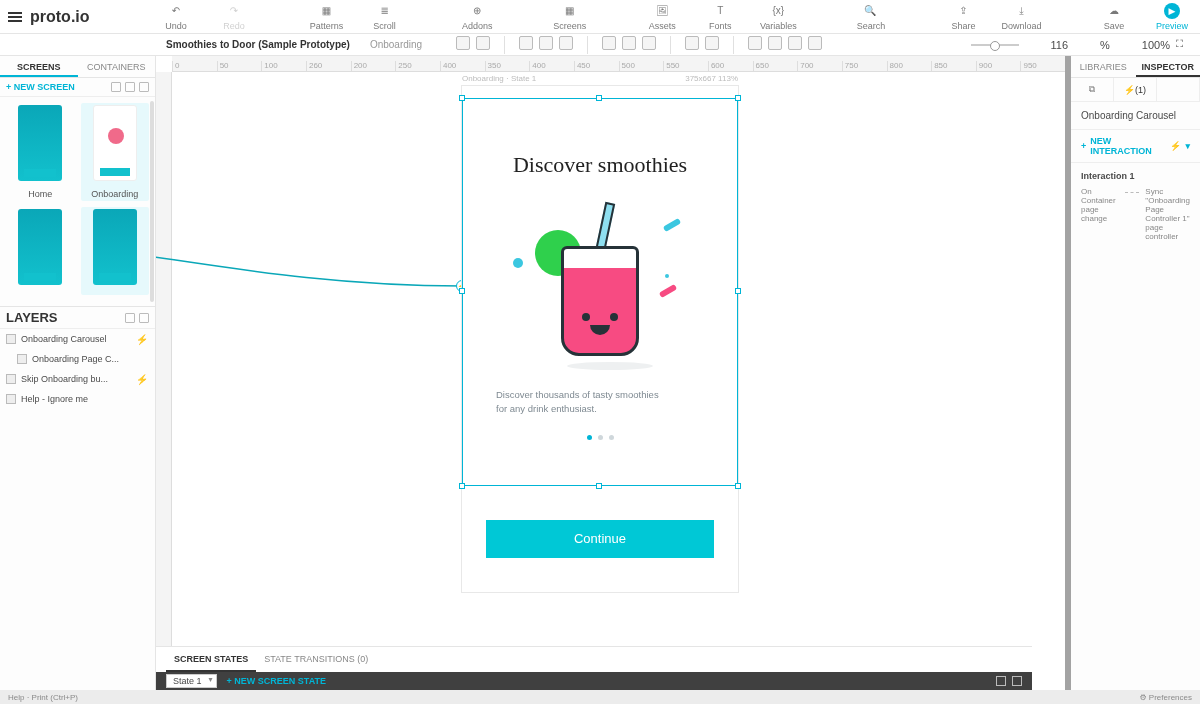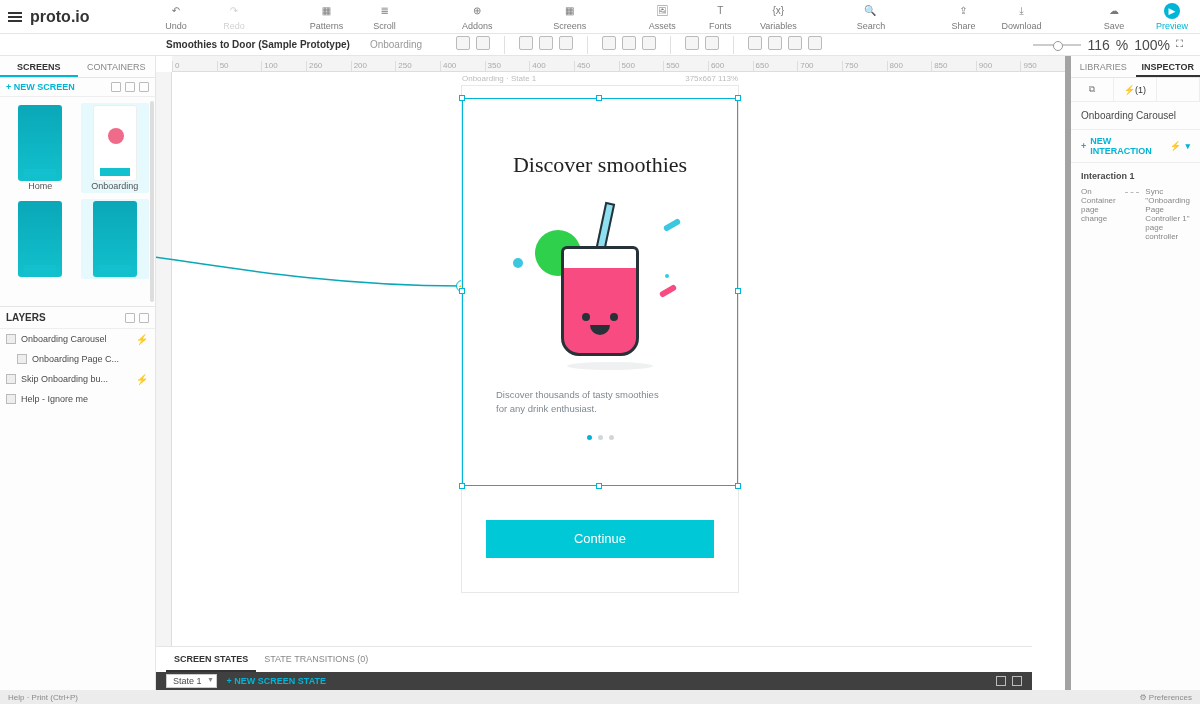--- a/index.html
+++ b/index.html
@@ -19,49 +19,49 @@
   .tool-btn.accent { color: #00b5d6; }
 
   
   .breadcrumb-bar { height: 22px; border-bottom: 1px solid #e5e5e5; display: flex; align-items: center; font-size: 10px; }
   .bc { padding: 0 10px; color: #333; }
   .bc.crumb2 { color:#999; }
   .bc.project { font-weight: 600; margin-left: 0; }
   .bc-tools { display:flex; gap:6px; margin-left: 24px; }
   .bc-ico { width:14px; height:14px; border:1px solid #bbb; border-radius:2px; background:#f5f5f5; }
   .bc-right { margin-left: auto; display:flex; align-items:center; gap:6px; padding-right:10px; }
-  .bc-num { font-size:14px; }
+  .bc-num { font-size:11px;margin-left:26px; }
   .zoom-slider { width: 48px; height: 2px; background:#ccc; position:relative; }
   .zoom-slider::after { content:''; position:absolute; left:40%; top:-3px; width:8px; height:8px; border-radius:50%; background:#fff; border:1px solid #999; }
   .bc-divider { width:1px; height:18px; background:#e0e0e0; margin: 0 8px; }
 
   
   .main { display:flex; height: calc(704px - 34px - 22px - 14px); }
 
   
   .left-panel { width: 156px; background:#fdfdfd; border-right:1px solid #e5e5e5; display:flex; flex-direction:column; }
   .lp-tabs { display:flex; height:22px; border-bottom:1px solid #e5e5e5; }
   .lp-tab { flex:1; text-align:center; line-height:22px; font-size:9px; color:#888; cursor:pointer; }
   .lp-tab.active { color:#333; font-weight:600; border-bottom:2px solid #00b5d6; }
   .lp-header { display:flex; align-items:center; padding:4px 6px; border-bottom:1px solid #eee; }
   .btn-newscreen { color:#00b5d6; font-size:9px; font-weight:600; cursor:pointer; }
   .lp-icons { margin-left:auto; display:flex; gap:4px; }
   .lp-icons span { width:10px; height:10px; border:1px solid #bbb; border-radius:1px; display:block; }
   .screens-grid { display:grid; grid-template-columns: 1fr 1fr; gap:6px; padding:6px; }
-  .screen-thumb { display:flex; flex-direction:column; align-items:center; gap:0; padding:2px; border-radius:2px; }
+  .screen-thumb { display:flex; flex-direction:column; align-items:center; gap:8px; padding:2px; border-radius:2px; }
   .screen-thumb.selected { background:#e6f9fc; }
   .thumb { width:44px; height:76px; border-radius:3px; background:linear-gradient(#0aa7b8,#12c1cd); position:relative; }
   .thumb.light { background:#fff; border:1px solid #eee; }
   .thumb .tbtn { position:absolute; bottom:4px; left:6px; right:6px; height:8px; background:#12c1cd; }
   .thumb.light .tcircle { position:absolute; top:22px; left:14px; width:16px; height:16px; border-radius:50%; background:#f06a8a; }
   .thumb-label { font-size:9px; color:#555; }
   .screens-scroll { height: 210px; overflow:hidden; border-bottom:1px solid #e5e5e5; position:relative; }
   .screens-scroll::after { content:''; position:absolute; right:1px; top:4px; bottom:4px; width:4px; background:#ddd; border-radius:2px; }
 
-  .layers-hd { display:flex; align-items:center; height:22px; padding:0 6px; font-size:10px; font-weight:600; color:#333; border-bottom:1px solid #eee; }
+  .layers-hd { display:flex; align-items:center; height:22px; padding:0 6px; font-size:13px; font-weight:600; color:#333; border-bottom:1px solid #eee; }
   .layers-hd .lp-icons { margin-left:auto; }
   .layer-row { display:flex; align-items:center; height:20px; padding:0 6px; gap:5px; font-size:9px; cursor:pointer; }
   .layer-row .li-ico { width:10px; height:10px; border:1px solid #bbb; background:#eee; }
   .layer-row .bolt { margin-left:auto; color:#00b5d6; font-size:10px; }
 
   
   .canvas-wrap { flex:1; position:relative; background:#fff; overflow:hidden; }
   .ruler-h { position:absolute; left:16px; right:0; top:0; height:16px; background:#f4f4f4; border-bottom:1px solid #ddd; display:flex; align-items:flex-end; }
   .ruler-h span { flex:1; font-size:8px; color:#aaa; text-align:left; padding-left:2px; border-left:1px solid #ddd; height:10px; }
   .ruler-v { position:absolute; left:0; top:16px; bottom:0; width:16px; background:#f4f4f4; border-right:1px solid #ddd; }

